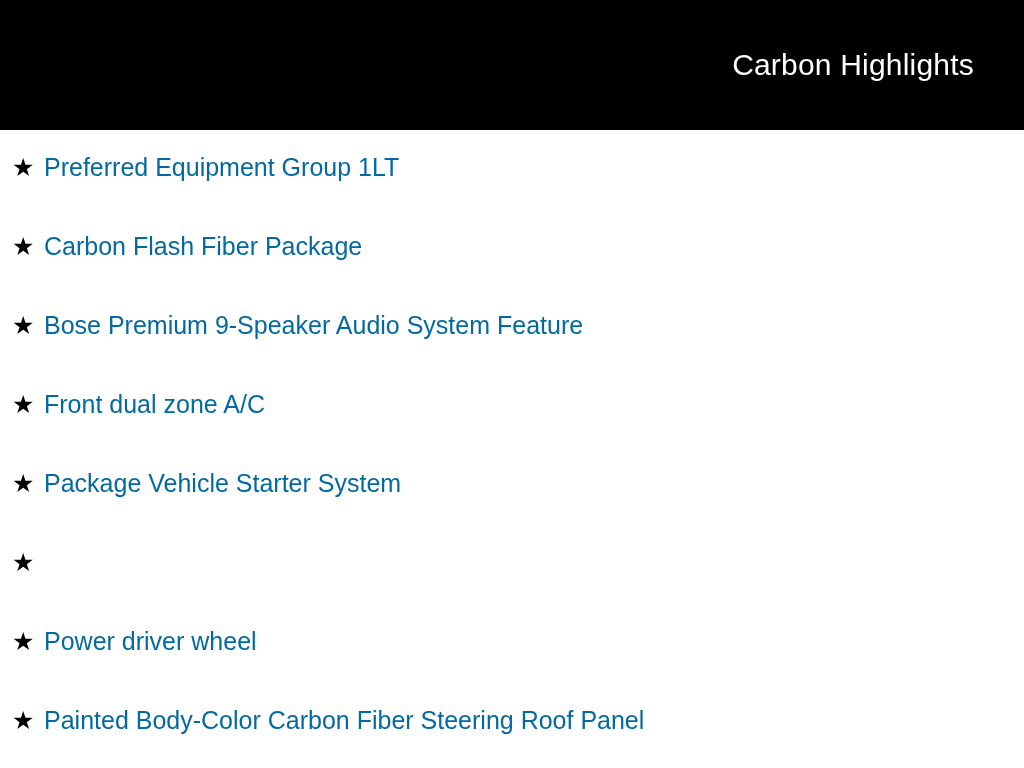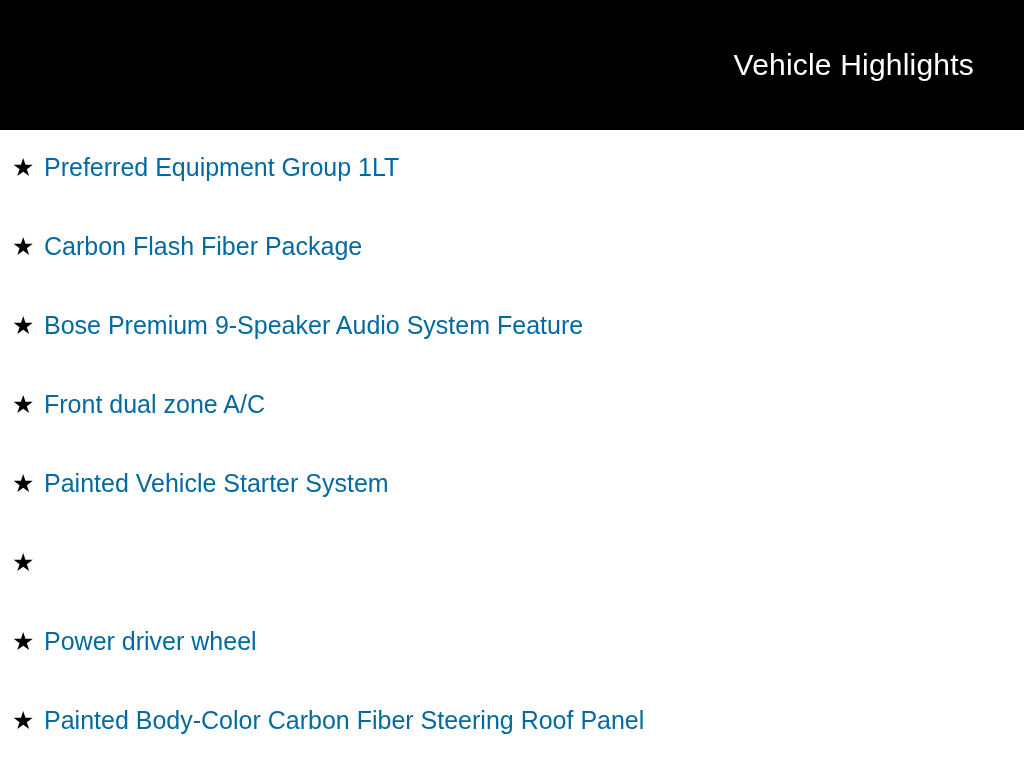--- a/index.html
+++ b/index.html
@@ -63,21 +63,21 @@
     line-height: 32px;
     white-space: nowrap;
   }
 </style>
 </head>
 <body>
 
 <div class="page">
 
   <div class="header-bar">
-    <div class="header-title">Vehicle Highlights</div>
+    <div class="header-title">Carbon Highlights</div>
   </div>
 
   <ul class="highlights-list">
 
     <li class="highlight-item">
       <span class="bullet-star">★</span>
       <span class="item-label">Preferred Equipment Group 1LT</span>
     </li>
 
     <li class="highlight-item">
@@ -90,21 +90,21 @@
       <span class="item-label">Bose Premium 9-Speaker Audio System Feature</span>
     </li>
 
     <li class="highlight-item">
       <span class="bullet-star">★</span>
       <span class="item-label">Front dual zone A/C</span>
     </li>
 
     <li class="highlight-item">
       <span class="bullet-star">★</span>
-      <span class="item-label">Painted Vehicle Starter System</span>
+      <span class="item-label">Package Vehicle Starter System</span>
     </li>
 
     <li class="highlight-item">
       <span class="bullet-star">★</span>
     </li>
 
     <li class="highlight-item">
       <span class="bullet-star">★</span>
       <span class="item-label">Power driver wheel</span>
     </li>

